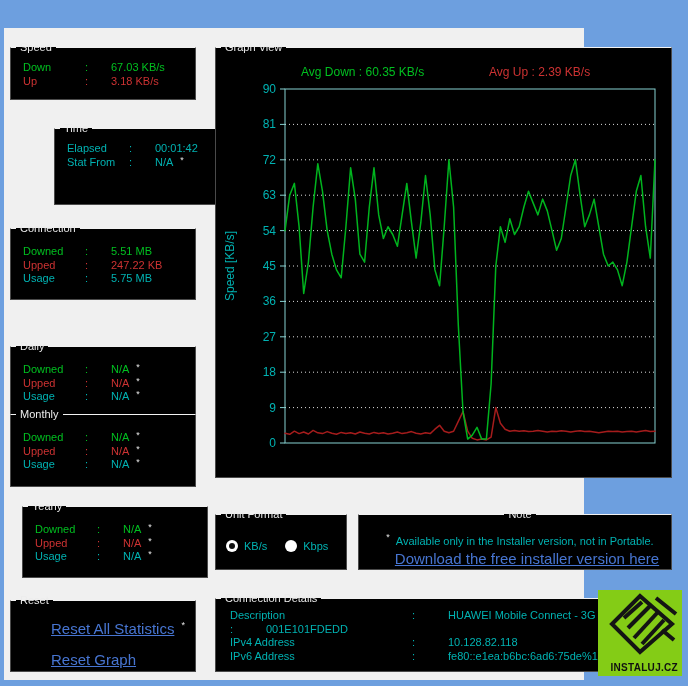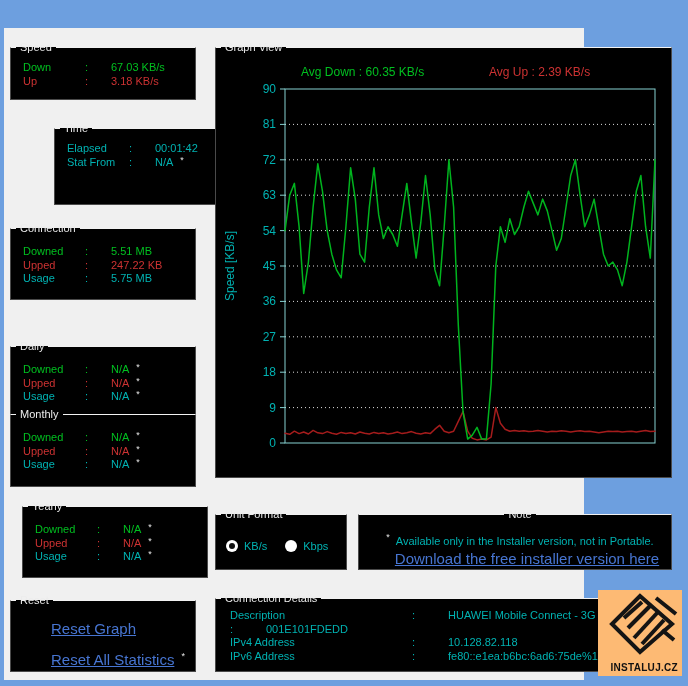--- a/index.html
+++ b/index.html
@@ -92,21 +92,21 @@
   .note-line2 { margin:3px 0 0 14px; }
 
   
   .conn-body { padding:5px 0 0 14px; }
   .conn-body .stat-row .lbl { width:182px; }
   .conn-body .stat-row .colon { width:36px; }
 
   
   .watermark {
     position:absolute; left:594px; top:562px; width:84px; height:86px;
-    background:#fdba74; z-index:5;
+    background:#84cc16; z-index:5;
     display:flex; flex-direction:column; align-items:center; justify-content:flex-start;
   }
   .watermark-text {
     position:absolute; bottom:3px; right:4px;
     font-size:10px; font-weight:bold; color:#111; letter-spacing:0.3px;
   }
 </style>
 </head>
 <body>
 
@@ -237,22 +237,22 @@
             <span class="colon c-cyan">:</span>
             <span class="val c-cyan">N/A</span>
             <span class="ast">*</span>
           </div>
         </div>
     </fieldset>
 
     <fieldset style="left:6px; top:566px; width:186px; height:78px;">
       <legend>Reset</legend>
       <div class="gb-body reset-body">
+          <div class="link-row"><span class="link">Reset All Statistics</span><span class="ast">*</span></div>
           <div class="link-row"><span class="link">Reset Graph</span></div>
-          <div class="link-row"><span class="link">Reset All Statistics</span><span class="ast">*</span></div>
         </div>
     </fieldset>
 
     <fieldset style="left:211px; top:13px; width:457px; height:437px;">
       <legend>Graph View</legend>
       <div class="graph-inner">
         <span class="avg-label avg-down c-green">Avg Down : 60.35 KB/s</span>
         <span class="avg-label avg-up c-red">Avg Up : 2.39 KB/s</span>
         <svg id="chart" class="chart-svg" width="455" height="414" viewBox="0 0 455 414">
             <line x1="64" y1="390" x2="69" y2="390" stroke="#86d2d2" stroke-width="1"></line>

